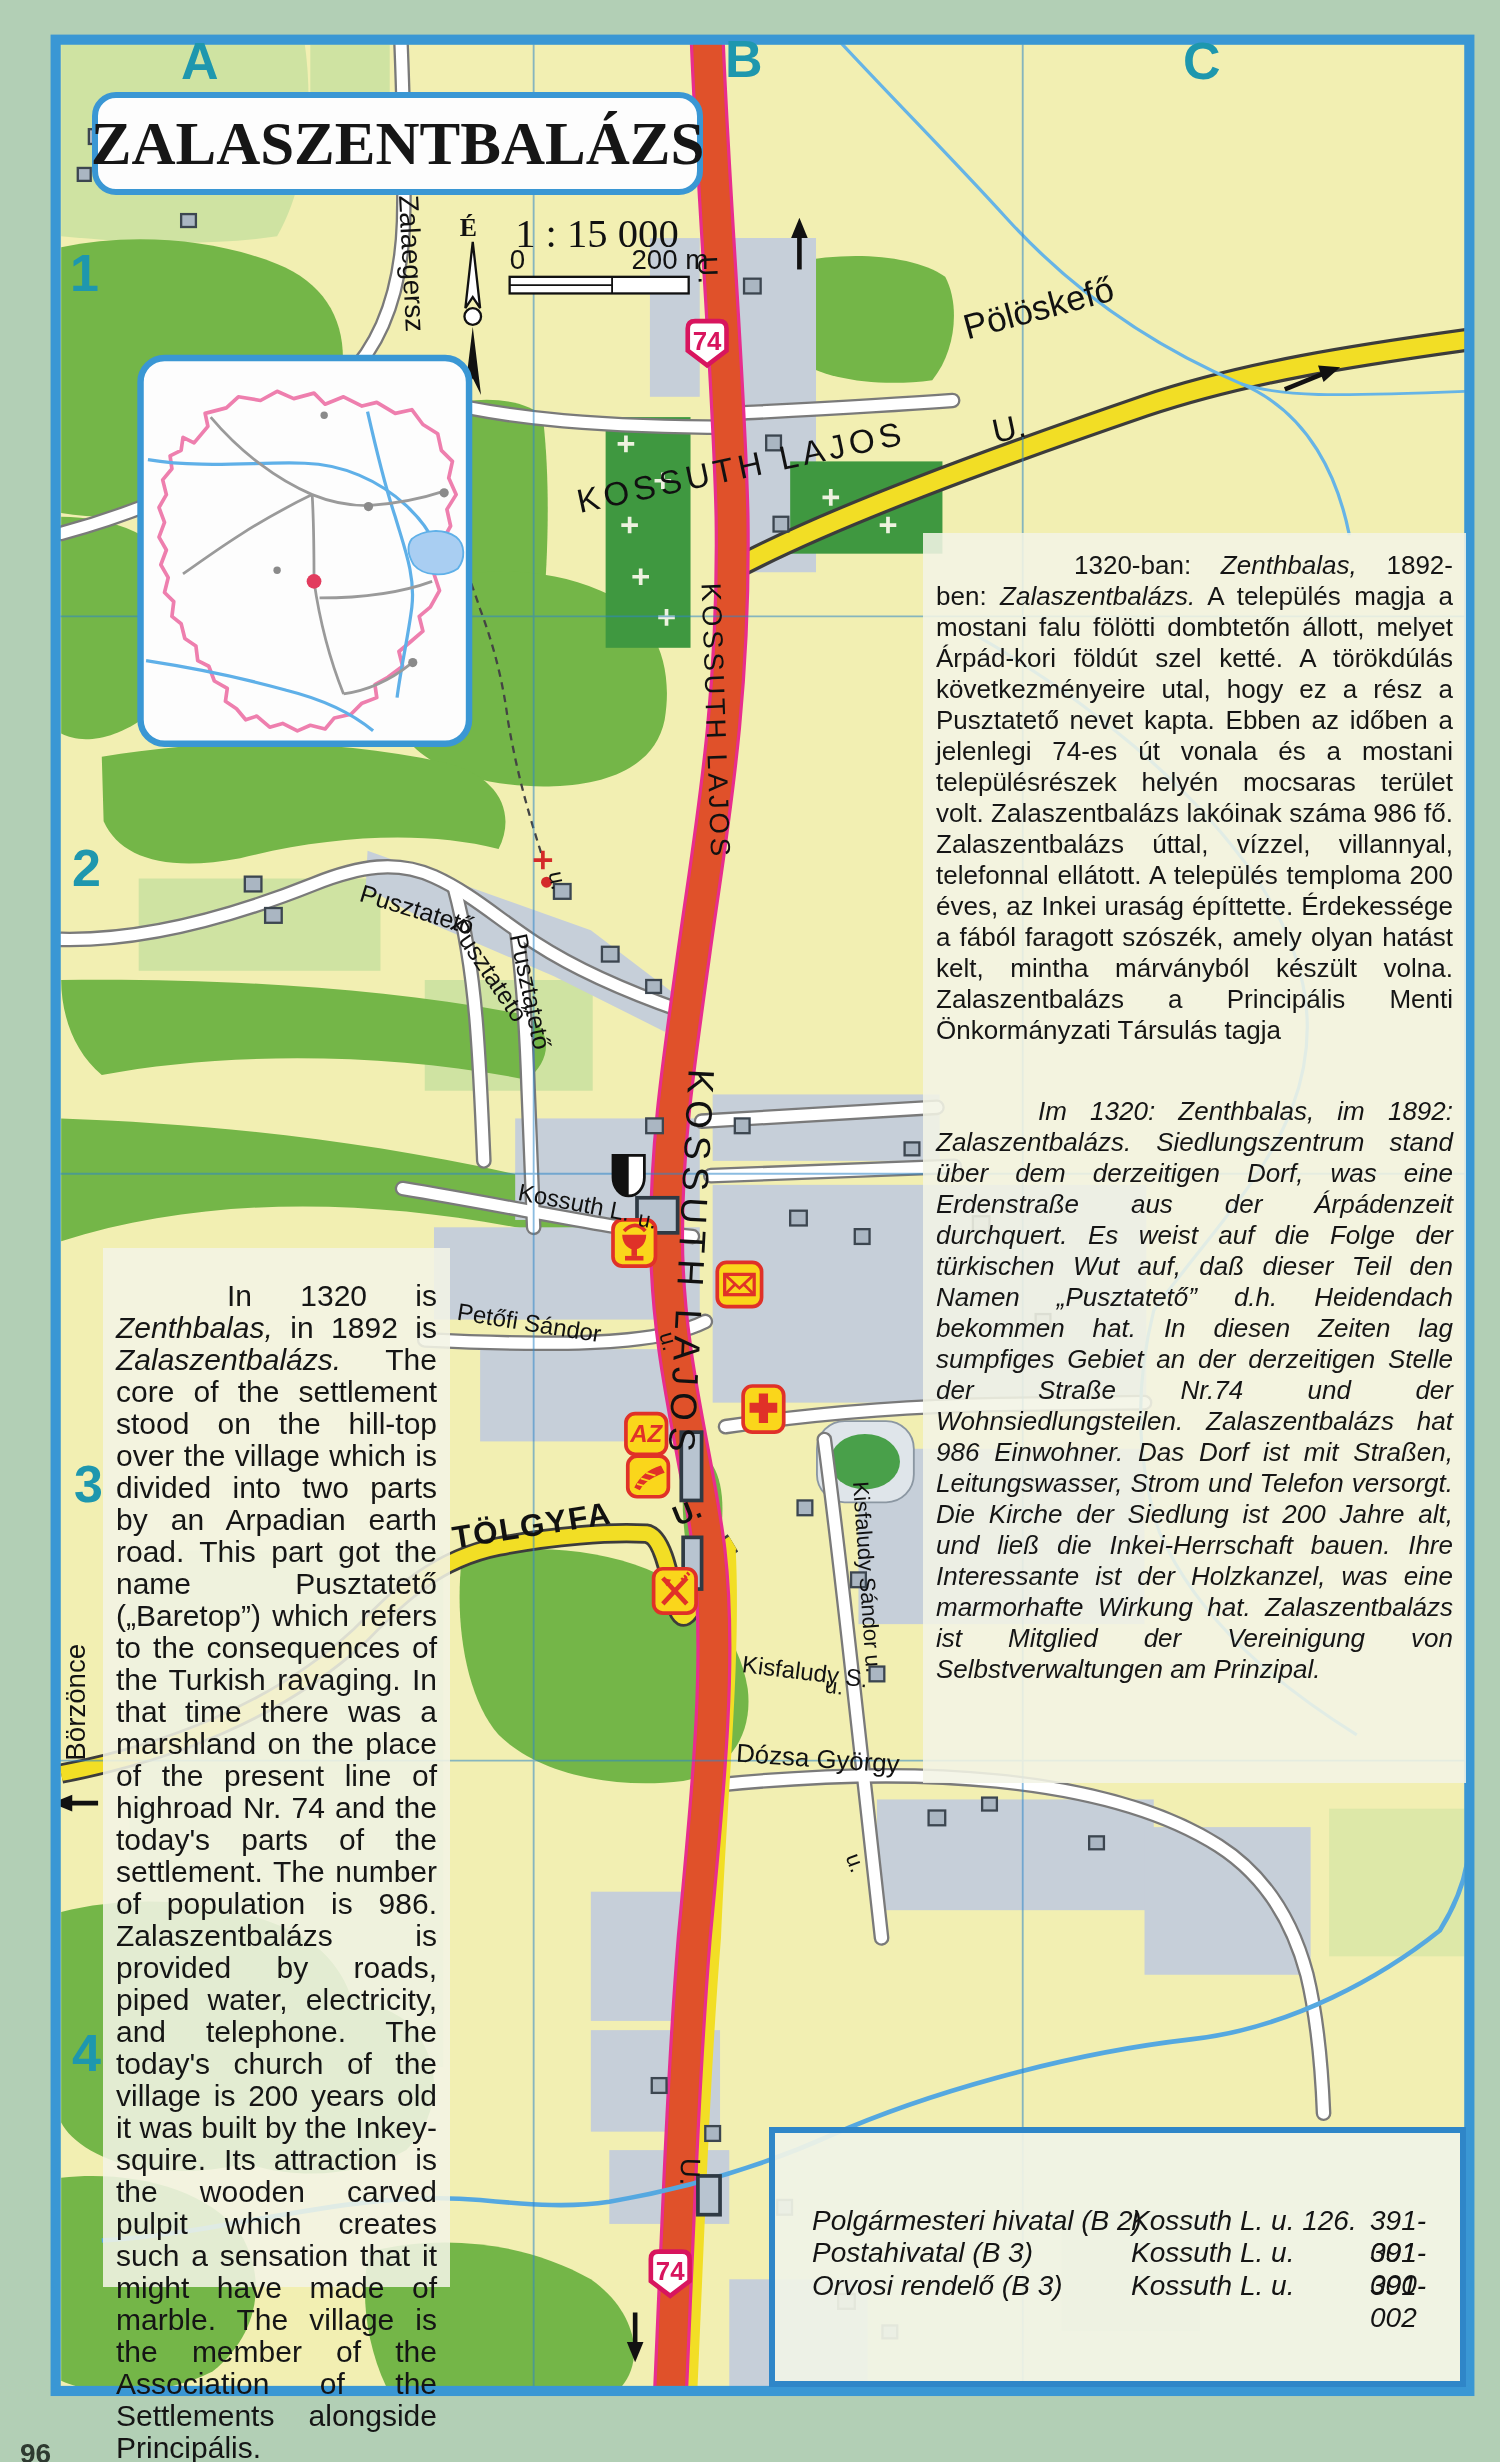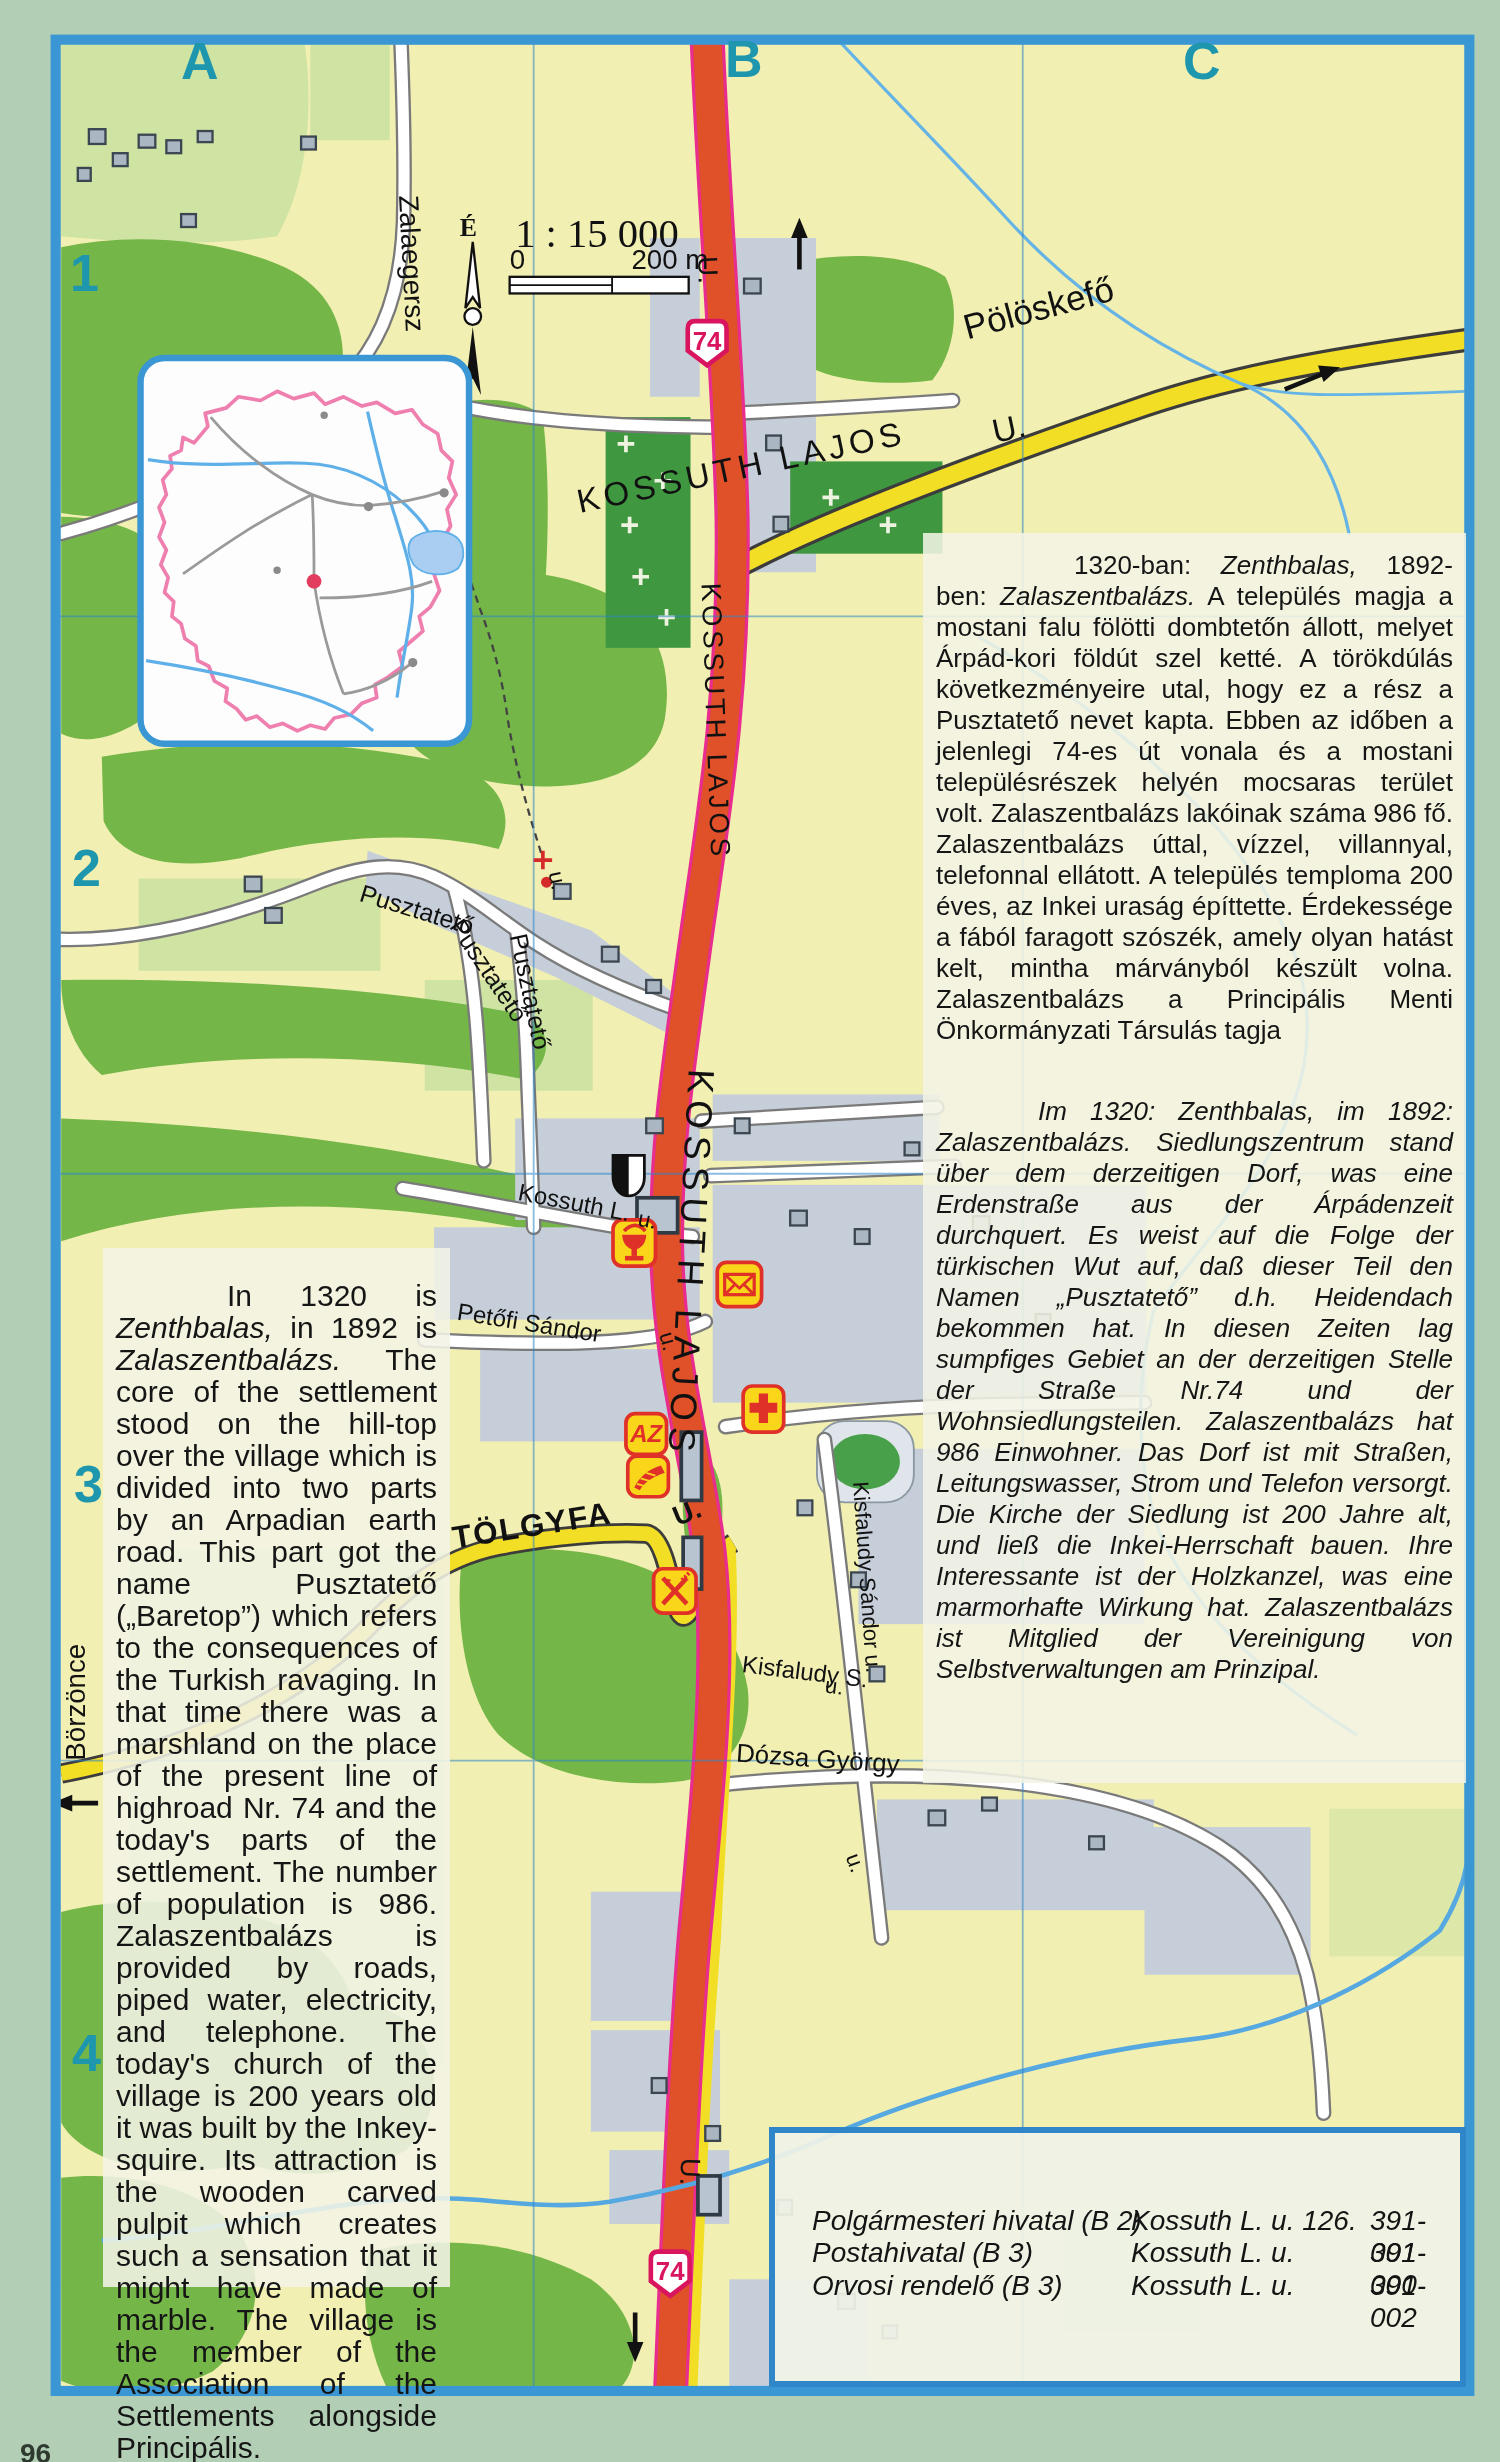--- a/index.html
+++ b/index.html
@@ -362,20 +362,23 @@
             <circle cx="300" cy="618" r="4"></circle>
             <circle cx="351" cy="450" r="4"></circle>
       </g>
       <circle cx="340" cy="630" r="8" fill="#e23c5e"></circle>
     </g>
   </g>
 
   <rect x="60" y="43" width="1532" height="2548" fill="none" stroke="#3a97d4" stroke-width="11"></rect>
 </svg>
 
+<div class="ov" id="titlebox">
+  <span>ZALASZENTBALÁZS</span>
+</div>
 
 <div class="ov gridlab" style="left:181px;top:35px;">A</div>
 <div class="ov gridlab" style="left:725px;top:33px;">B</div>
 <div class="ov gridlab" style="left:1183px;top:35px;">C</div>
 <div class="ov gridlab" style="left:70px;top:247px;">1</div>
 <div class="ov gridlab" style="left:72px;top:842px;">2</div>
 <div class="ov gridlab" style="left:74px;top:1458px;">3</div>
 <div class="ov gridlab" style="left:72px;top:2027px;">4</div>
 
 <div class="ov textbox" id="en-box">

